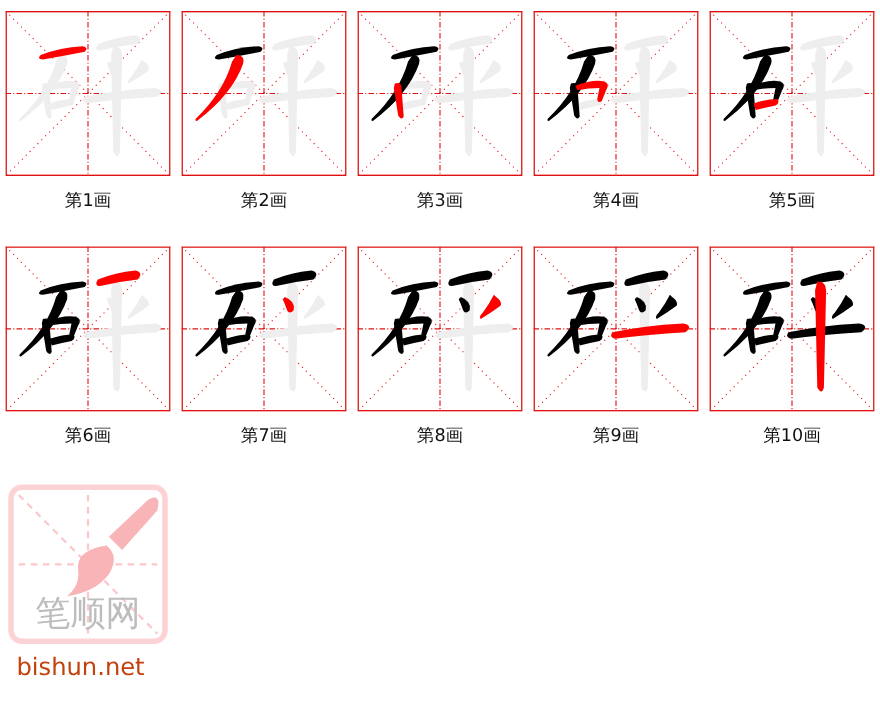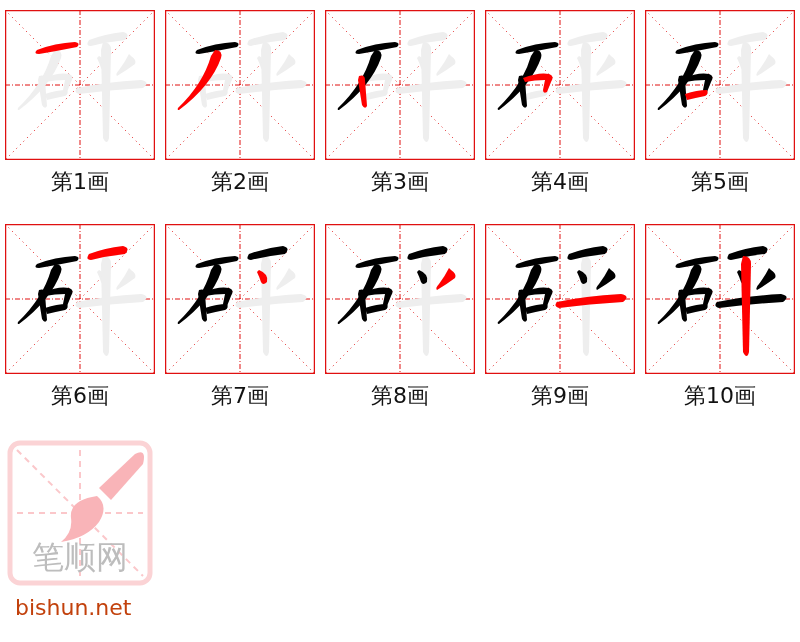--- a/index.html
+++ b/index.html
@@ -1,20 +1,20 @@
 <!DOCTYPE html>
 <html><head>
 <meta charset="utf-8">
 <style>
   html, body { margin: 0; padding: 0; background: #ffffff; }
   body { width: 800px; height: 642px; position: relative; overflow: hidden; font-family: "DejaVu Sans", sans-serif; }
   .cell { position: absolute; width: 150px; }
   .box { position: absolute; left: 0; top: 0; width: 150px; height: 150px; }
   .box svg { display: block; }
-  .label { position: absolute; left: 0; top: 158px; width: 150px; text-align: center; font-size: 22px; color: #111111; line-height: 28px; }
+  .label { position: absolute; left: 0; top: 158px; width: 150px; text-align: center; font-size: 16px; color: #111111; line-height: 28px; }
   .logo { position: absolute; left: 7px; top: 440px; width: 146px; height: 146px; }
   .site { position: absolute; left: 15px; top: 595px; font-size: 22px; color: #c2410c; font-family: "DejaVu Sans", sans-serif; }
 </style>
 </head>
 <body>
 
 <div id="grid">
     <div class="cell" style="left: 5px; top: 10px;">
       <div class="box">
         <svg width="150" height="150" viewBox="0 0 150 150">

